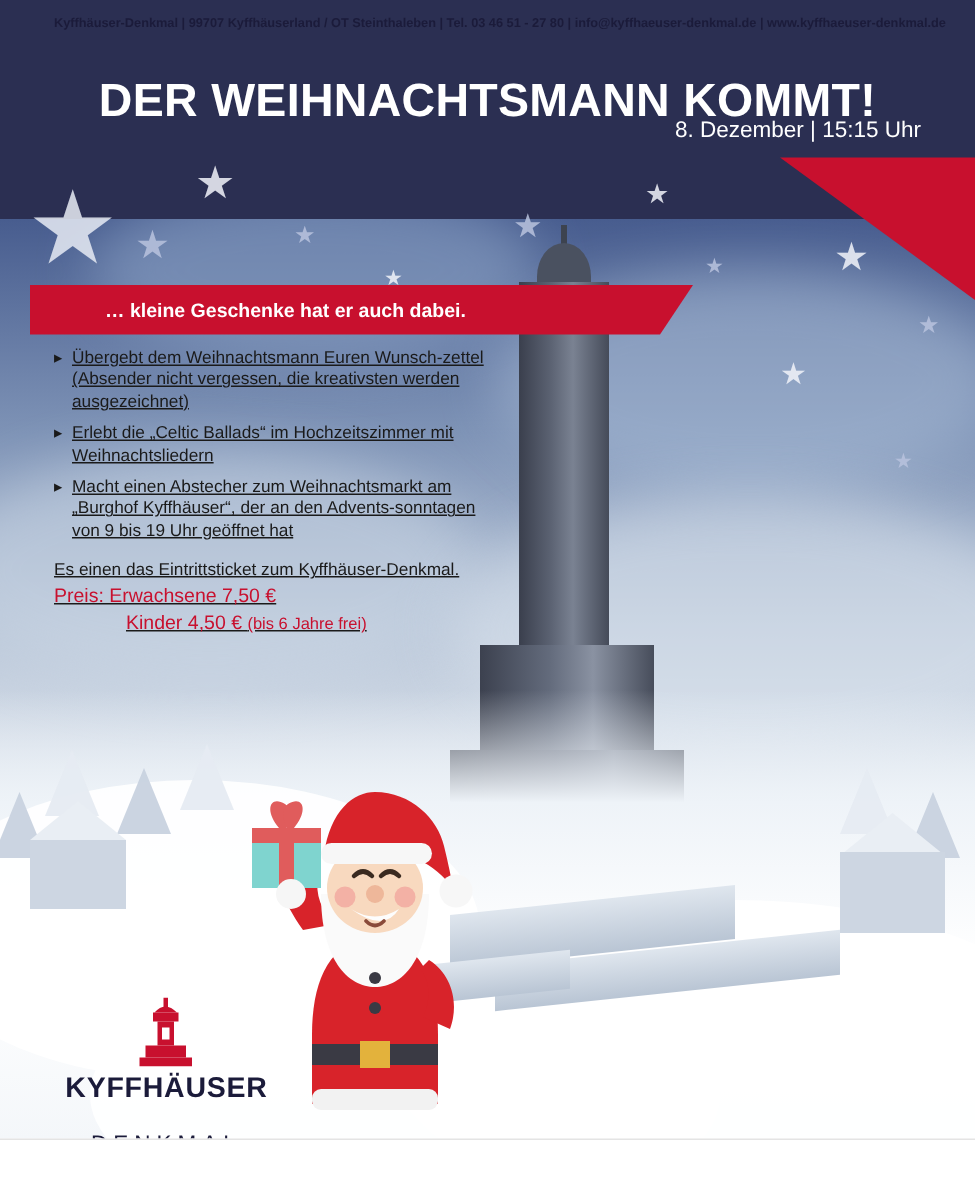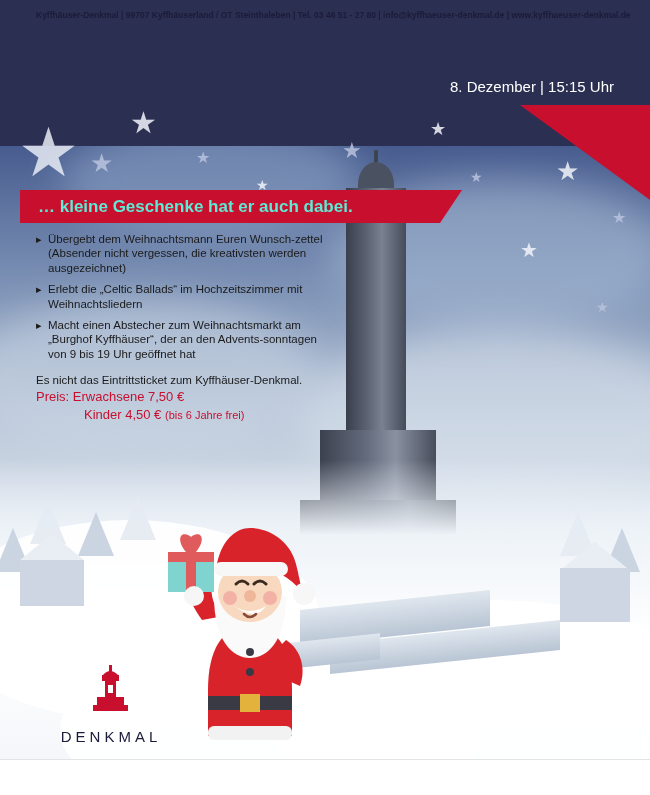--- a/index.html
+++ b/index.html
@@ -183,41 +183,43 @@
   }
   .ribbon:after {
     content: "";
     position: absolute;
     right: -22px; top: 0;
     width: 0; height: 0;
     border-top: 33px solid #c8102e;
     border-right: 22px solid transparent;
   }
   .ribbon-text {
-    color: #5eead4;
-    font-size: 17px;
+    color: #ffffff;
+    font-size: 13px;
     font-weight: bold;
+    margin-left: 32px;
   }
 
   
   .star {
     position: absolute;
     color: #e7ebf4;
     opacity: .85;
     line-height: 1;
   }
   .star.blue { color: #b9c3de; }
   .star.pale { color: #f2f4fa; }
 
   
   .content {
     position: absolute;
     left: 36px; top: 232px;
     width: 292px;
     color: #1a1a1a;
+    text-decoration: underline;
   }
   .bullets { margin: 0; padding: 0; list-style: none; }
   .bullets li {
     position: relative;
     font-size: 11.5px;
     line-height: 14.4px;
     margin-bottom: 7px;
     padding-left: 12px;
   }
   .bullets li:before {
@@ -337,33 +339,34 @@
   <div class="star blue" style="left:196px; top:150px; font-size:16px;">★</div>
   <div class="star pale" style="left:256px; top:178px; font-size:14px;">★</div>
   <div class="star blue" style="left:342px; top:140px; font-size:22px;">★</div>
   <div class="star pale" style="left:430px; top:120px; font-size:18px;">★</div>
   <div class="star blue" style="left:470px; top:170px; font-size:14px;">★</div>
   <div class="star pale" style="left:556px; top:158px; font-size:26px;">★</div>
   <div class="star blue" style="left:612px; top:210px; font-size:16px;">★</div>
   <div class="star pale" style="left:520px; top:240px; font-size:20px;">★</div>
   <div class="star blue" style="left:596px; top:300px; font-size:14px;">★</div>
 
+  <h1 class="headline">DER WEIHNACHTSMANN KOMMT!</h1>
   <div class="subheadline">8. Dezember | 15:15 Uhr</div>
 
   <div class="ribbon">
     <span class="ribbon-text">… kleine Geschenke hat er auch dabei.</span>
   </div>
 
   <div class="content">
     <ul class="bullets">
       <li>Übergebt dem Weihnachtsmann Euren Wunsch-zettel (Absender nicht vergessen, die kreativsten werden ausgezeichnet)</li>
       <li>Erlebt die „Celtic Ballads“ im Hochzeitszimmer mit Weihnachtsliedern</li>
       <li>Macht einen Abstecher zum Weihnachtsmarkt am „Burghof Kyffhäuser“, der an den Advents-sonntagen von 9 bis 19 Uhr geöffnet hat</li>
     </ul>
-    <div class="note">Es nicht das Eintrittsticket zum Kyffhäuser-Denkmal.</div>
+    <div class="note">Es einen das Eintrittsticket zum Kyffhäuser-Denkmal.</div>
     <div class="prices">
       <div>Preis: Erwachsene 7,50 €</div>
       <div class="indent">
         <span>Kinder 4,50 €</span>
         <span class="small">(bis 6 Jahre frei)</span>
       </div>
     </div>
   </div>
 
   <div class="santa">
@@ -420,19 +423,20 @@
       <svg width="44" height="46" viewBox="0 0 44 46" xmlns="http://www.w3.org/2000/svg">
         <rect x="20" y="0" width="3" height="8" fill="#c8102e"></rect>
         <path d="M14 10 q7 -8 15 0 Z" fill="#c8102e"></path>
         <rect x="13" y="10" width="17" height="6" fill="#c8102e"></rect>
         <rect x="16" y="16" width="11" height="16" fill="#c8102e"></rect>
         <rect x="19" y="20" width="5" height="8" fill="#ffffff"></rect>
         <rect x="8" y="32" width="27" height="8" fill="#c8102e"></rect>
         <rect x="4" y="40" width="35" height="6" fill="#c8102e"></rect>
       </svg>
     </div>
+    <div class="logo-name">KYFFHÄUSER</div>
     <div class="logo-sub">DENKMAL</div>
   </div>
 
   <div class="footer-bar"></div>
   <div class="footer-text">Kyffhäuser-Denkmal | 99707 Kyffhäuserland / OT Steinthaleben | Tel. 03 46 51 - 27 80 | info@kyffhaeuser-denkmal.de | www.kyffhaeuser-denkmal.de</div>
 
 </div>
 
 </body></html>

